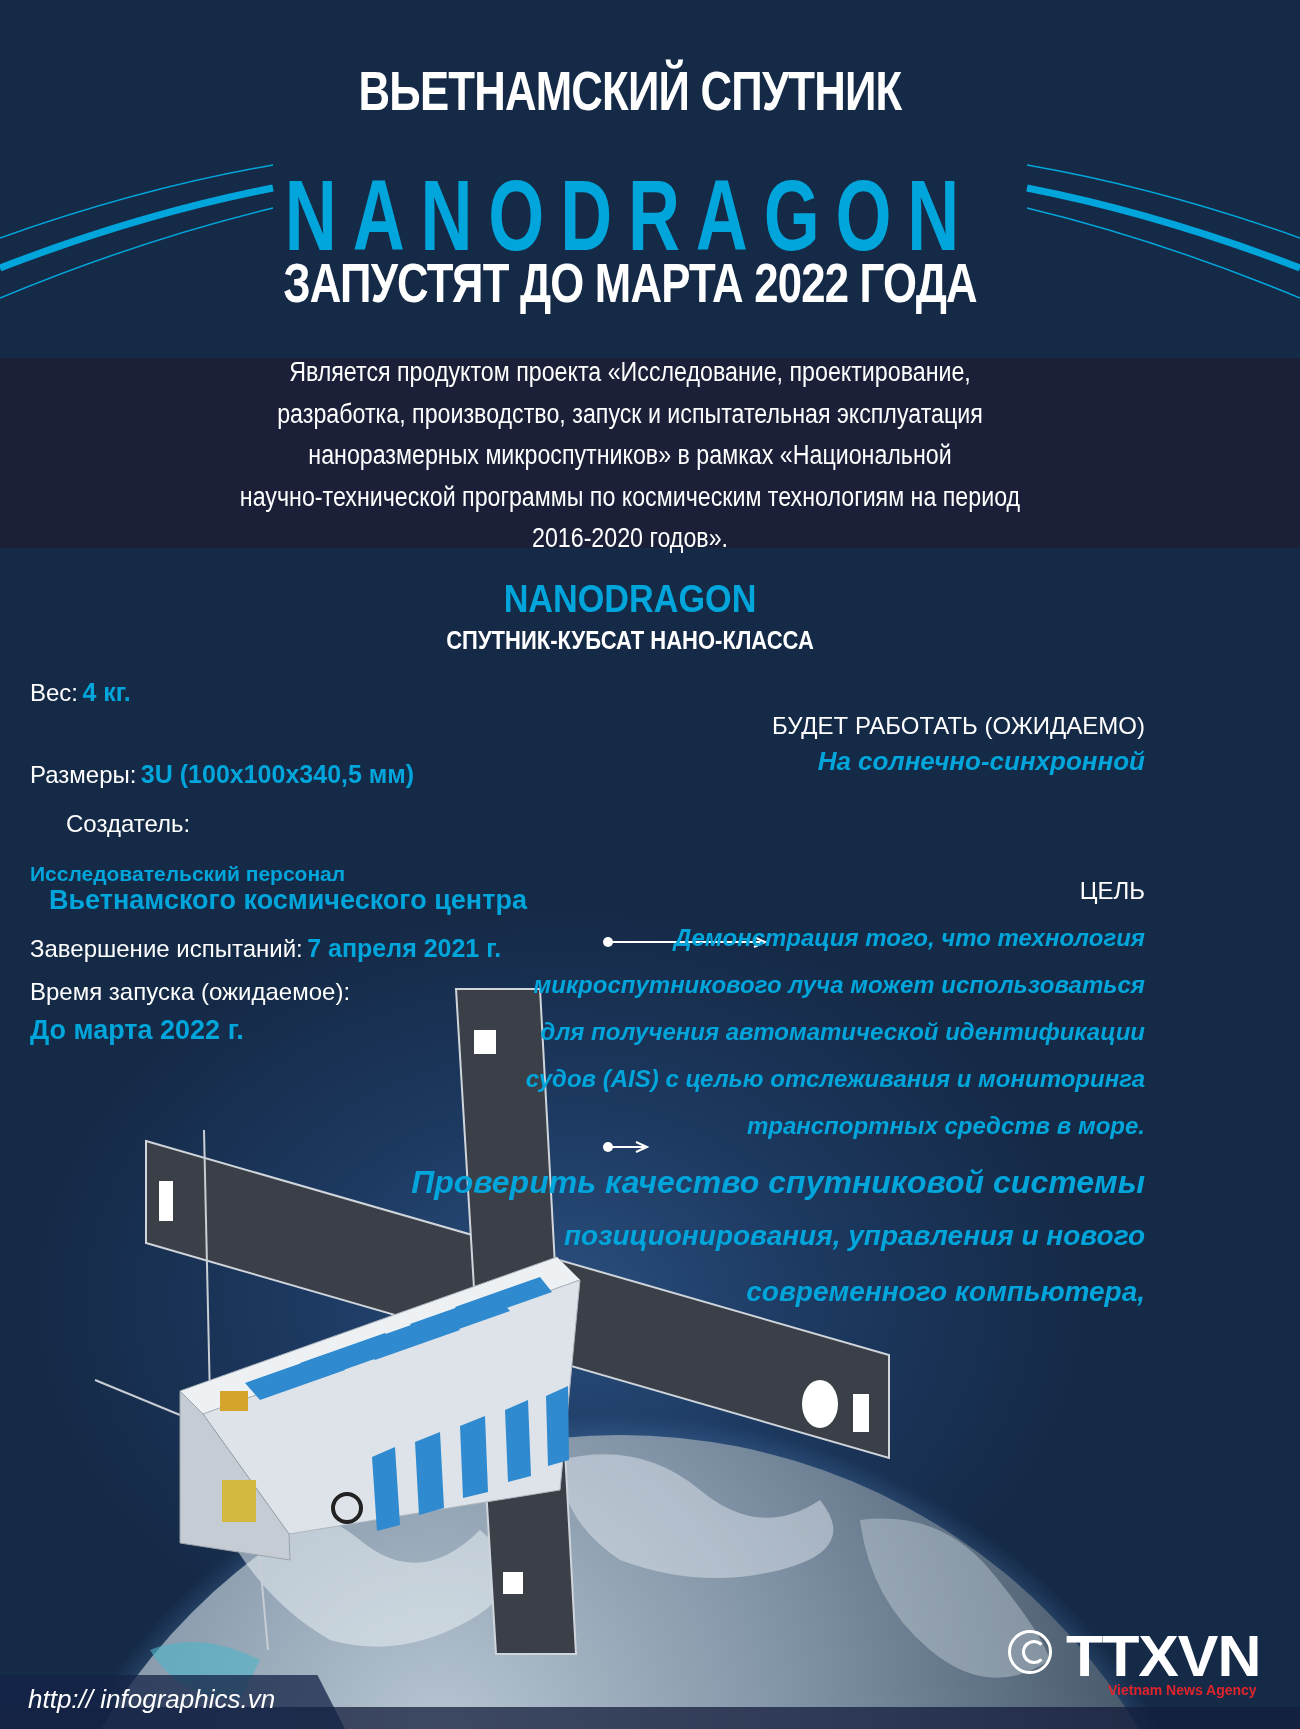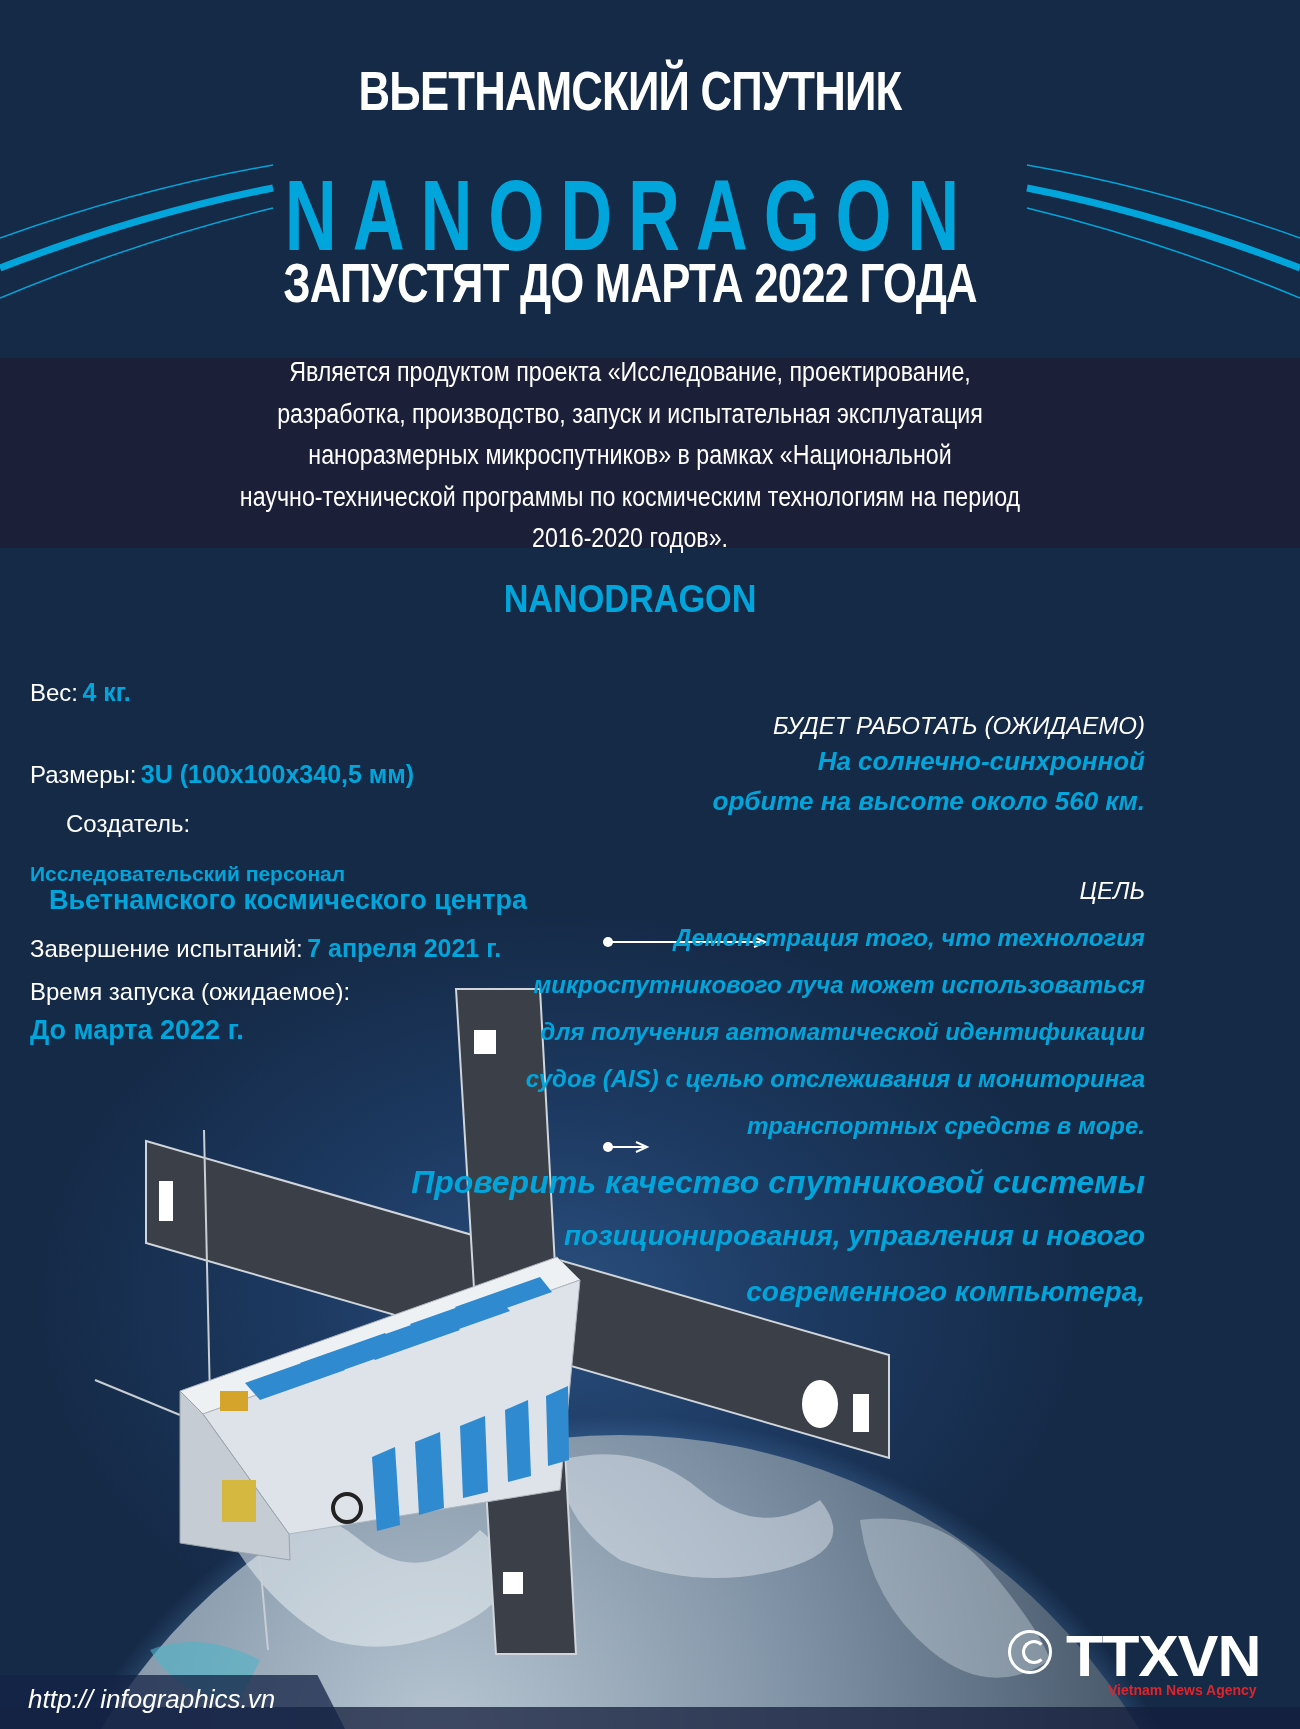--- a/index.html
+++ b/index.html
@@ -7,21 +7,21 @@
   .page{position:relative;width:1300px;height:1729px;overflow:hidden;
     background:radial-gradient(ellipse 700px 520px at 560px 1300px, #2a4f7e 0%, #1d3a62 35%, #152a47 75%), #152a47;}
   .abs{position:absolute;}
   .center{left:0;width:1260px;text-align:center;}
   .title-w{color:#fff;font-weight:bold;font-size:56px;transform:scaleX(0.78);transform-origin:center;letter-spacing:-1px;white-space:nowrap;}
   .title-big{color:#00a6db;font-weight:bold;font-size:100px;letter-spacing:22px;transform:scaleX(0.72);transform-origin:center;white-space:nowrap;}
   .band{left:0;width:1300px;top:358px;height:190px;background:#1b2038;}
   .para{color:#fff;font-size:27px;line-height:41.5px;white-space:nowrap;}
   .lbl{color:#fff;font-size:24px;white-space:nowrap;}
   .val{color:#00a6db;font-weight:bold;font-size:25px;white-space:nowrap;}
-  .rt{right:155px;text-align:right;white-space:nowrap;font-style:italic;}
+  .rt{right:155px;text-align:right;white-space:nowrap;}
   .ital-b{font-style:italic;font-weight:bold;color:#00a6db;}
   svg{display:block;}
 </style>
 </head>
 <body>
 
 <div class="page">
 
   <svg class="abs" style="left:0;top:0" width="1300" height="360">
     <path d="M0,238 Q140,188 273,165" stroke="#00a6db" stroke-width="1.5" fill="none"></path>
@@ -48,20 +48,23 @@
       <div>Является продуктом проекта «Исследование, проектирование,</div>
       <div>разработка, производство, запуск и испытательная эксплуатация</div>
       <div>наноразмерных микроспутников» в рамках «Национальной</div>
       <div>научно-технической программы по космическим технологиям на период</div>
       <div>2016-2020 годов».</div>
     </div>
   </div>
 
   <div class="abs center" style="top:578px;">
     <div style="color:#00a6db;font-size:38px;font-weight:bold;transform:scaleX(0.9);">NANODRAGON</div>
+  </div>
+  <div class="abs center" style="top:626px;">
+    <div style="color:#fff;font-size:25px;font-weight:bold;transform:scaleX(0.88);">СПУТНИК-КУБСАТ НАНО-КЛАССА</div>
   </div>
 
   <svg class="abs" style="left:0;top:1400px" width="1300" height="329">
     <defs>
       <radialGradient id="eg" cx="0.35" cy="0.25" r="0.9">
         <stop offset="0" stop-color="#b8c6d2"></stop>
         <stop offset="0.35" stop-color="#7d90a3"></stop>
         <stop offset="0.7" stop-color="#3c4d5f"></stop>
         <stop offset="1" stop-color="#1d2430"></stop>
       </radialGradient>
@@ -126,21 +129,20 @@
   <div class="abs val" style="left:30px;top:885px;font-size:27px;margin-left:19px;">Вьетнамского космического центра</div>
   <div class="abs" style="left:30px;top:934px;">
     <span class="lbl">Завершение испытаний:</span>
     <span class="val">7 апреля 2021 г.</span>
   </div>
   <div class="abs lbl" style="left:30px;top:978px;">Время запуска (ожидаемое):</div>
   <div class="abs val" style="left:30px;top:1015px;font-size:27px;">До марта 2022 г.</div>
 
   <div class="abs rt lbl" style="top:712px;">БУДЕТ РАБОТАТЬ (ОЖИДАЕМО)</div>
   <div class="abs rt ital-b" style="top:746px;font-size:26px;">На солнечно-синхронной</div>
-  <div class="abs rt ital-b" style="top:786px;font-size:26px;">орбите на высоте около 560 км.</div>
 
   <div class="abs rt lbl" style="top:877px;">ЦЕЛЬ</div>
 
   <svg class="abs" style="left:602px;top:935px" width="170" height="14">
     <circle cx="6" cy="7" r="5" fill="#fff"></circle>
     <line x1="6" y1="7" x2="160" y2="7" stroke="#fff" stroke-width="2"></line>
     <path d="M152,2 L163,7 L152,12" stroke="#fff" stroke-width="2" fill="none"></path>
   </svg>
   <div class="abs rt ital-b" style="top:924px;font-size:24px;">Демонстрация того, что технология</div>
   <div class="abs rt ital-b" style="top:971px;font-size:24px;">микроспутникового луча может использоваться</div>

